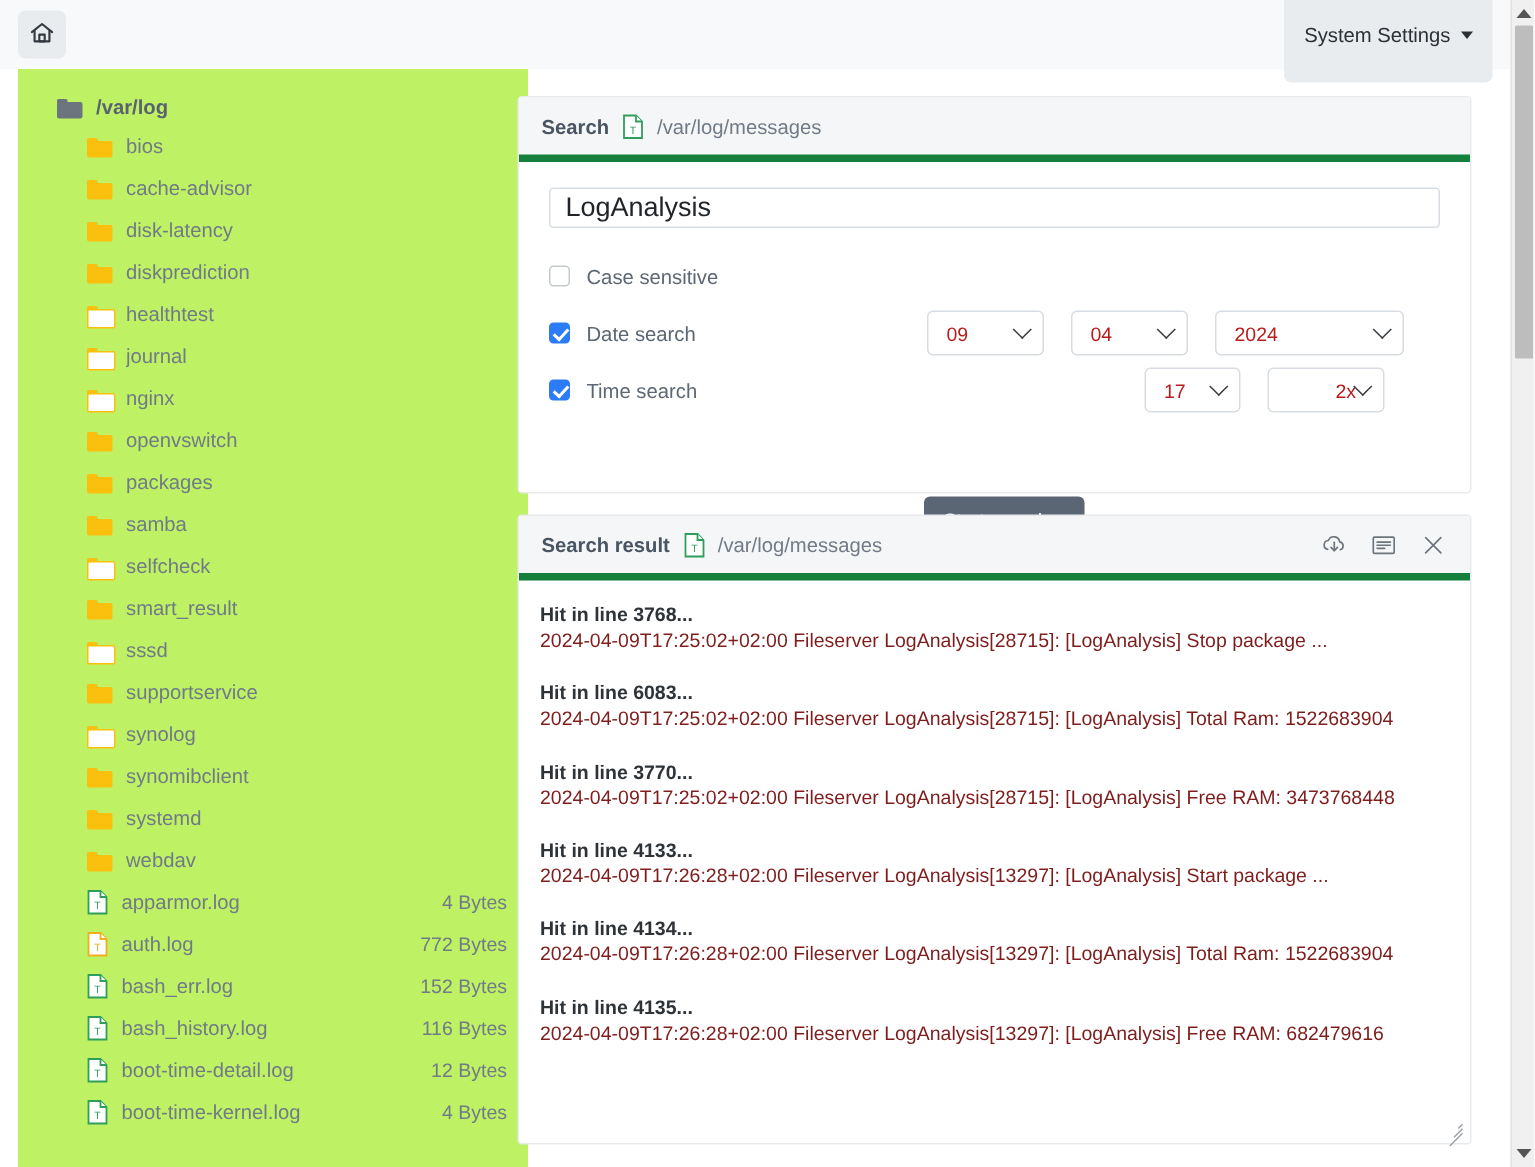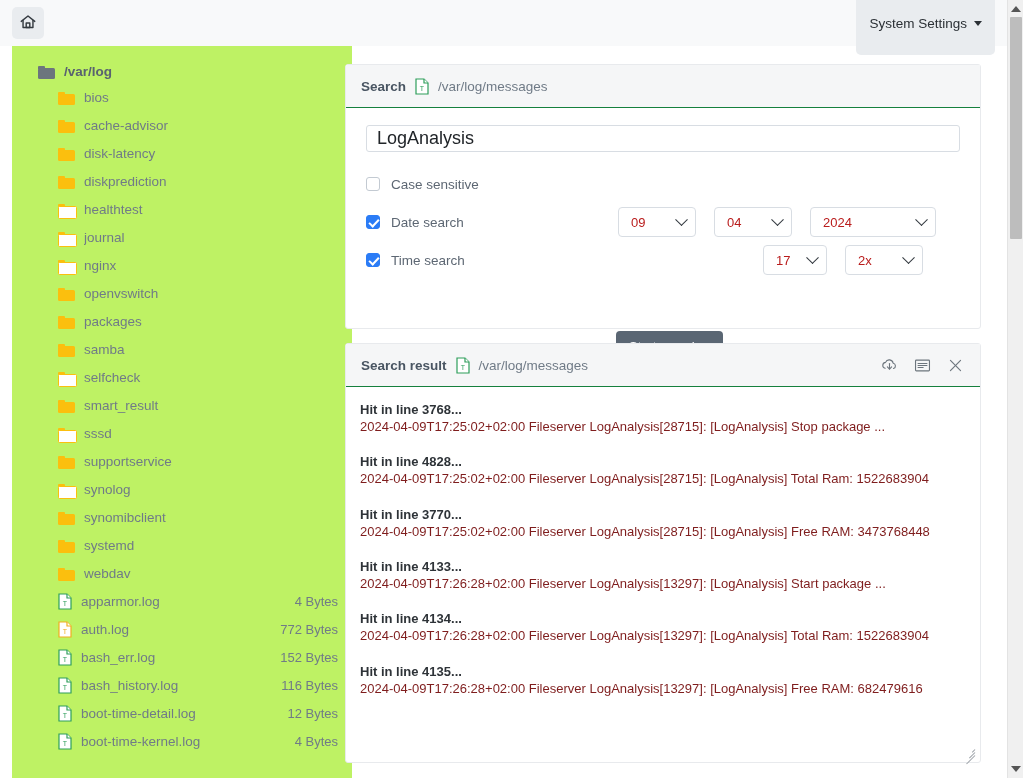--- a/index.html
+++ b/index.html
@@ -101,21 +101,21 @@
   
   .ico.doc { width: 14px; height: 17px; }
   .ico.doc svg { display: block; }
 
   
   .panel {
     position: absolute; background: #fff;
     border: 1px solid #e8eaed; border-radius: 3px;
   }
   .panel-head {
-    background: #f5f6f7; border-bottom: 1px solid #15803d;
+    background: #f5f6f7; border-bottom: 5px solid #15803d;
     display: flex; align-items: center; gap: 9px;
     padding: 0 15px; height: 43px;
   }
   .panel-head .ptitle { font-size: 13.5px; font-weight: bold; color: #495562; }
   .panel-head .ppath  { font-size: 13.5px; color: #707b87; }
   .head-actions { margin-left: auto; display: flex; align-items: center; gap: 14px; }
   .head-actions .hicon { cursor: pointer; display: flex; }
 
   #search-panel { left: 345px; top: 64px; width: 636px; height: 265px; }
   #result-panel { left: 345px; top: 343px; width: 636px; height: 420px; }
@@ -152,21 +152,21 @@
   }
   .sel .sv { flex: 1; }
   .chev {
     width: 9px; height: 9px; border: solid #343a40;
     border-width: 0 1.6px 1.6px 0; transform: rotate(45deg) translate(-2px,-2px);
     flex: none;
   }
 
   .dd-wrap { display: flex; align-items: center; gap: 18px; }
   #sel-d1 { width: 78px; } #sel-d2 { width: 78px; } #sel-d3 { width: 126px; }
-  #sel-t1 { width: 64px; } #sel-t2 { width: 78px; }
+  #sel-t1 { width: 64px; } #sel-t2 { width: 78px; text-align: right; }
 
   .btn-primary {
     position: absolute; left: 270px; top: 223px;
     background: #5a6673; color: #fff; border: none; border-radius: 4px;
     font-size: 13px; padding: 8px 13px; cursor: pointer; font-family: inherit;
   }
 
   .results { padding: 14px 14px 10px 14px; overflow: hidden; height: 377px; }
   .result-item { margin-bottom: 18px; cursor: pointer; }
   .result-item .rline { font-size: 13px; color: #2e3338; line-height: 1.32; font-weight: bold; }
@@ -451,21 +451,21 @@
       </span>
     </div>
   </div>
 
   <div class="results" id="result-list">
       <div class="result-item">
         <div class="rline">Hit in line 3768...</div>
         <div class="rtext">2024-04-09T17:25:02+02:00 Fileserver LogAnalysis[28715]: [LogAnalysis] Stop package ...</div>
       </div>
       <div class="result-item">
-        <div class="rline">Hit in line 4828...</div>
+        <div class="rline">Hit in line 6083...</div>
         <div class="rtext">2024-04-09T17:25:02+02:00 Fileserver LogAnalysis[28715]: [LogAnalysis] Total Ram: 1522683904</div>
       </div>
       <div class="result-item">
         <div class="rline">Hit in line 3770...</div>
         <div class="rtext">2024-04-09T17:25:02+02:00 Fileserver LogAnalysis[28715]: [LogAnalysis] Free RAM: 3473768448</div>
       </div>
       <div class="result-item">
         <div class="rline">Hit in line 4133...</div>
         <div class="rtext">2024-04-09T17:26:28+02:00 Fileserver LogAnalysis[13297]: [LogAnalysis] Start package ...</div>
       </div>

